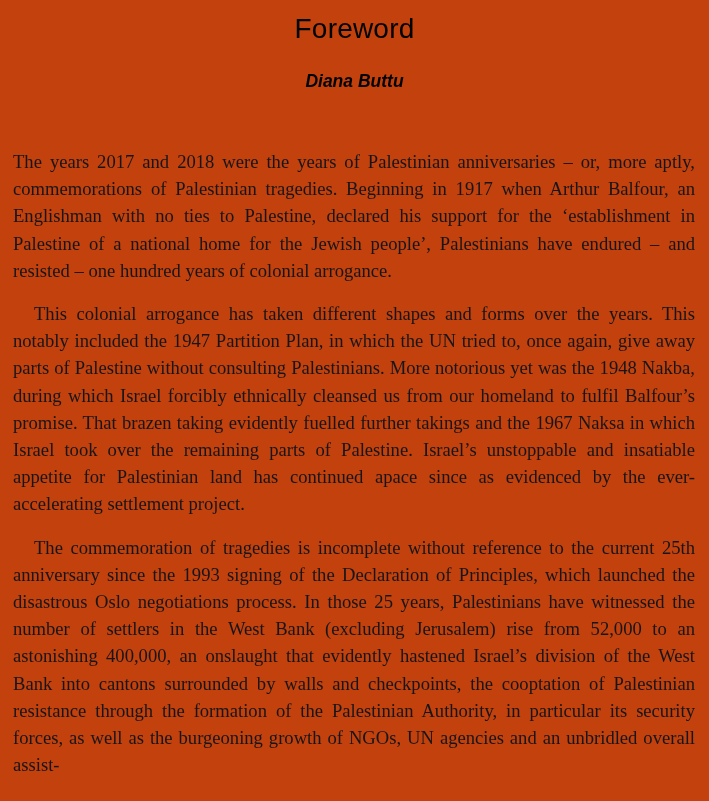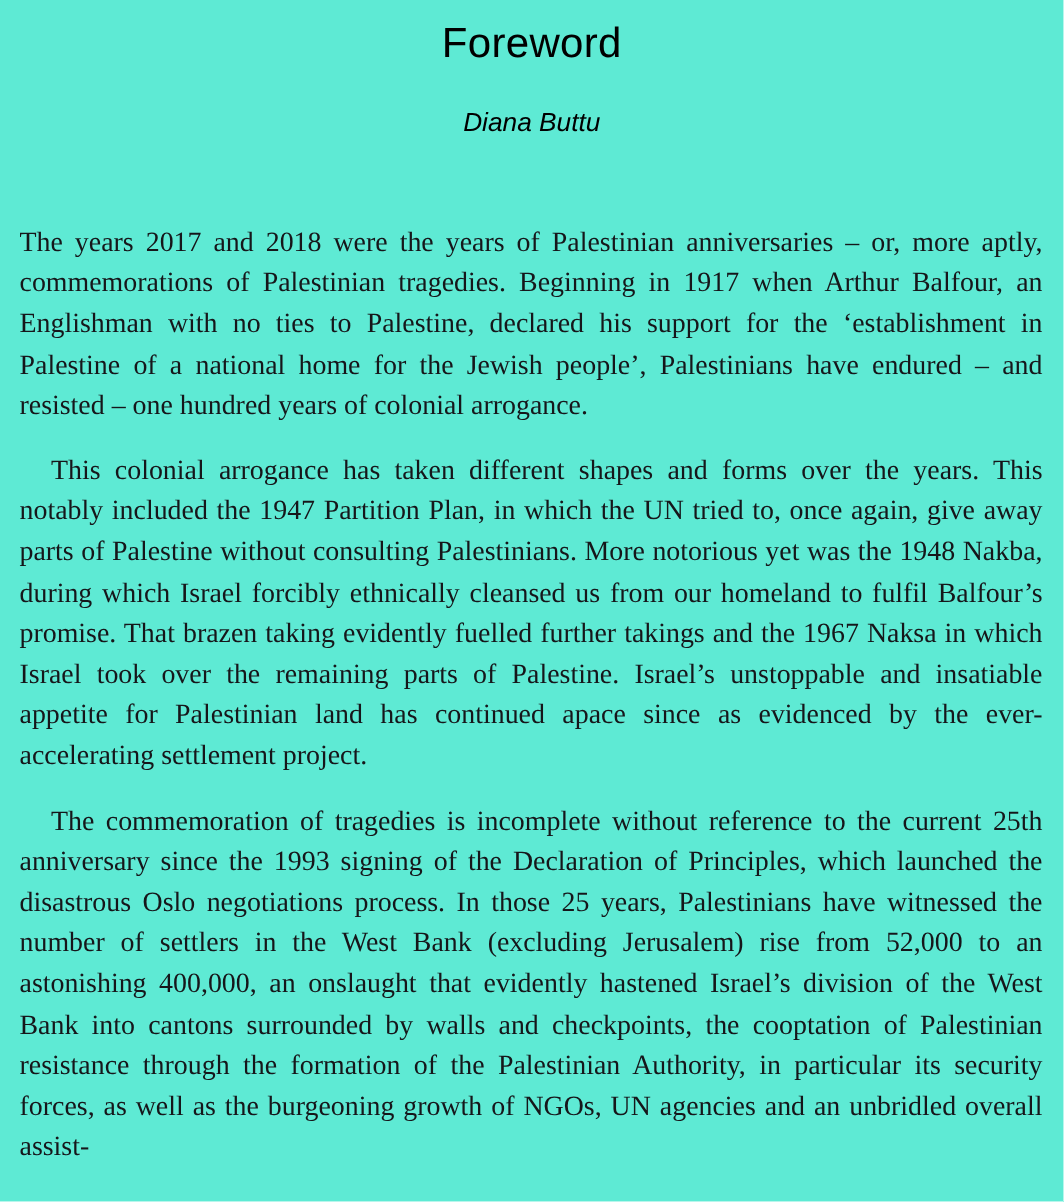--- a/index.html
+++ b/index.html
@@ -12,42 +12,42 @@
     height: 801px;
     overflow: hidden;
     font-family: "Liberation Serif", "DejaVu Serif", serif;
     color: #1a1a1a;
   }
 
   .page {
     position: relative;
     width: 709px;
     height: 801px;
-    background: #5eead4;
+    background: #c2410c;
     overflow: hidden;
   }
 
   
   .chapter-title {
     font-family: "Liberation Sans", "DejaVu Sans", sans-serif;
     font-size: 28px;
     font-weight: 400;
     text-align: center;
     color: #000000;
     margin: 0;
     padding-top: 14px;
     letter-spacing: 0.2px;
     line-height: 1.1;
   }
 
   .chapter-author {
     font-family: "Liberation Sans", "DejaVu Sans", sans-serif;
     font-size: 17.5px;
     font-style: italic;
-    font-weight: 400;
+    font-weight: 700;
     text-align: center;
     color: #000000;
     margin: 0;
     padding-top: 27px;
     line-height: 1.1;
   }
 
   
   .body-text {
     position: absolute;

